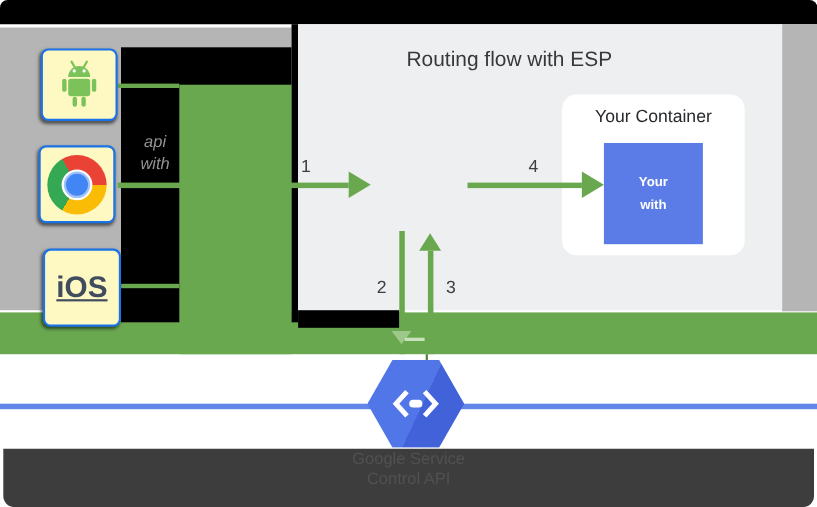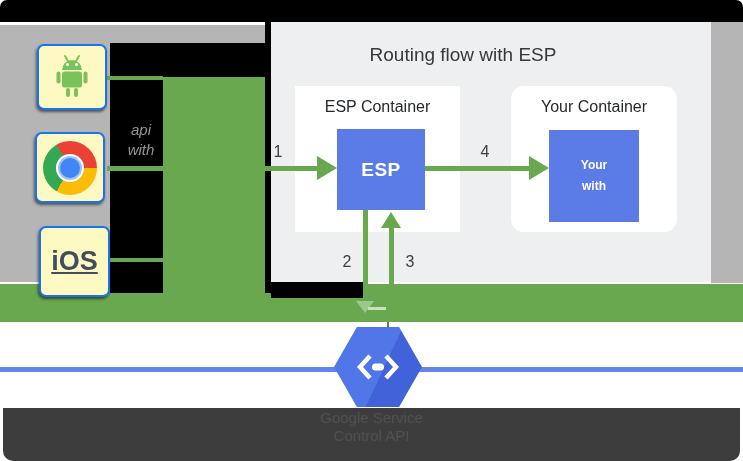--- a/index.html
+++ b/index.html
@@ -93,23 +93,20 @@
   <div class="abs right-gray"></div>
   <div class="abs green-hband"></div>
   <div class="abs black-a"></div>
   <div class="abs black-gap"></div>
   <div class="abs green-vband"></div>
   <div class="abs panel"></div>
   <div class="abs black-strip"></div>
 
   <div class="abs panel-title">Routing flow with ESP</div>
 
-  <div class="abs container-box esp-container">
-    <div class="container-title">ESP Container</div>
-  </div>
   <div class="abs container-box your-container">
     <div class="container-title">Your Container</div>
   </div>
 
   <div class="abs thin-line"></div>
   <div class="abs ios-line"></div>
   <div class="abs h-line line1"></div>
   <div class="abs head-right head1"></div>
   <div class="abs h-line line4"></div>
   <div class="abs head-right head4"></div>
@@ -118,23 +115,20 @@
   <div class="abs head-up"></div>
   <div class="abs head-down-light"></div>
   <div class="abs light-dash"></div>
   <div class="abs stub-line"></div>
 
   <div class="abs num n1">1</div>
   <div class="abs num n2">2</div>
   <div class="abs num n3">3</div>
   <div class="abs num n4">4</div>
 
-  <div class="abs blue-box esp-box">
-    <span>ESP</span>
-  </div>
   <div class="abs blue-box your-code-box">
     <span><span>Your</span><br>
     <span>with</span></span>
   </div>
 
   <div class="abs api-note">
     <span>api</span><br>
     <span>with</span>
   </div>
 

